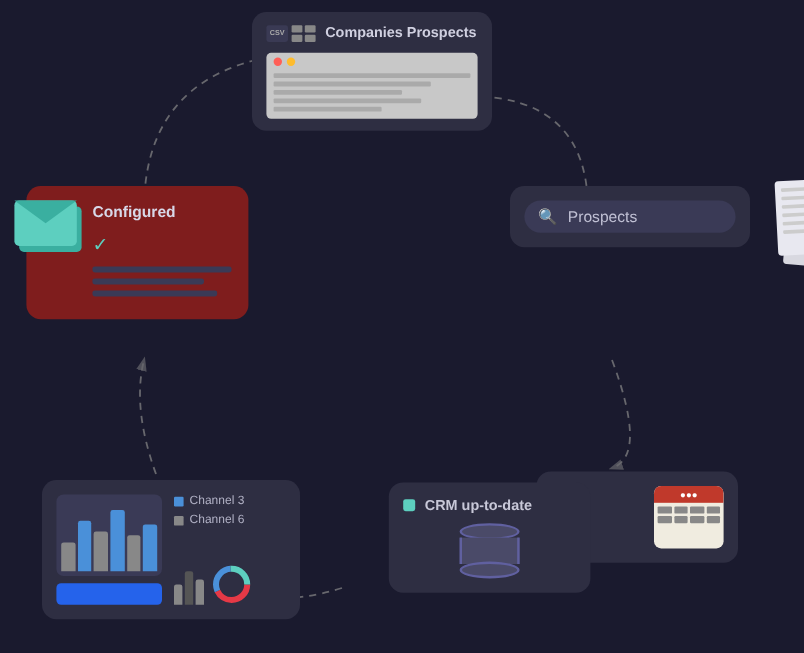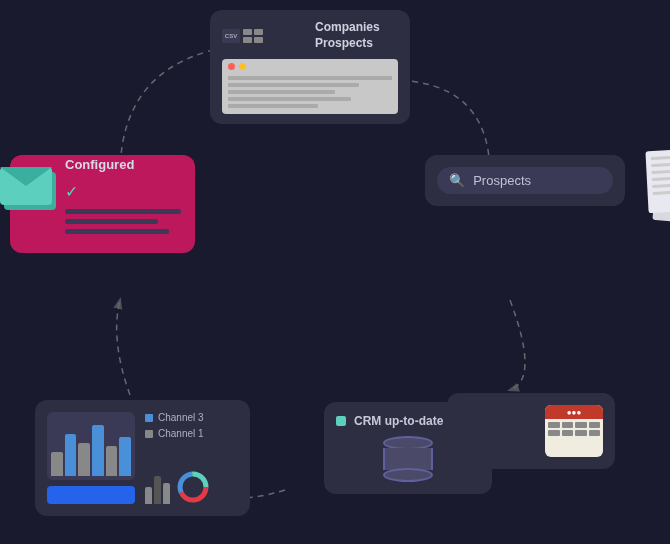--- a/index.html
+++ b/index.html
@@ -50,21 +50,20 @@
       display: flex;
       align-items: center;
       gap: 8px;
       margin-bottom: 8px;
     }
     .card-companies .card-title {
       font-size: 12px;
       font-weight: 600;
       color: #d0d0e0;
       line-height: 1.3;
-      margin-left: 44px;
     }
     .csv-icon {
       display: flex;
       gap: 3px;
     }
     .csv-box {
       width: 18px;
       height: 14px;
       background: #3a3a54;
       border-radius: 2px;
@@ -209,21 +208,21 @@
       <div class="spreadsheet-lines">
         <div class="spreadsheet-line"></div>
         <div class="spreadsheet-line"></div>
         <div class="spreadsheet-line"></div>
         <div class="spreadsheet-line"></div>
         <div class="spreadsheet-line"></div>
       </div>
     </div>
   </div>
 
-  <div class="card card-configured" style="position:absolute;top:155px;left:10px;width:185px;background:#be185d;border-radius:12px;padding:2px 14px 14px 55px;">
+  <div class="card card-configured" style="position:absolute;top:155px;left:22px;width:185px;background:#7f1d1d;border-radius:12px;padding:14px 14px 14px 55px;">
 
     <div style="position:absolute;left:-10px;top:12px;">
       <div style="width:52px;height:38px;background:#5dcfbf;border-radius:4px;position:relative;z-index:2;">
         <div style="position:absolute;top:0;left:0;width:0;height:0;border-left:26px solid transparent;border-right:26px solid transparent;border-top:19px solid #3aafa0;z-index:3;"></div>
       </div>
       <div style="position:absolute;top:5px;left:4px;width:52px;height:38px;background:#3aafa0;border-radius:4px;z-index:1;"></div>
     </div>
     <div class="configured-title" style="padding-left:0;font-size:13px;font-weight:600;color:#d8d8e8;margin-bottom:10px;">Configured</div>
     <div style="color:#5dcfbf;font-size:16px;margin-bottom:8px;">✓</div>
     <div class="config-lines">
@@ -280,21 +279,21 @@
       </div>
 
       <div style="display:flex;flex-direction:column;justify-content:space-between;flex:1;">
         <div>
           <div style="display:flex;align-items:center;gap:5px;margin-bottom:5px;">
             <div style="width:8px;height:8px;background:#4a90d9;border-radius:1px;"></div>
             <span style="font-size:10px;color:#b0b0c4;">Channel 3</span>
           </div>
           <div style="display:flex;align-items:center;gap:5px;">
             <div style="width:8px;height:8px;background:#888;border-radius:1px;"></div>
-            <span style="font-size:10px;color:#b0b0c4;">Channel 1</span>
+            <span style="font-size:10px;color:#b0b0c4;">Channel 6</span>
           </div>
         </div>
 
         <div style="display:flex;align-items:flex-end;gap:6px;margin-top:8px;">
           <div style="display:flex;align-items:flex-end;gap:2px;height:28px;">
             <div style="width:7px;height:60%;background:#888;border-radius:2px 2px 0 0;"></div>
             <div style="width:7px;height:100%;background:#555;border-radius:2px 2px 0 0;"></div>
             <div style="width:7px;height:75%;background:#888;border-radius:2px 2px 0 0;"></div>
           </div>
 

